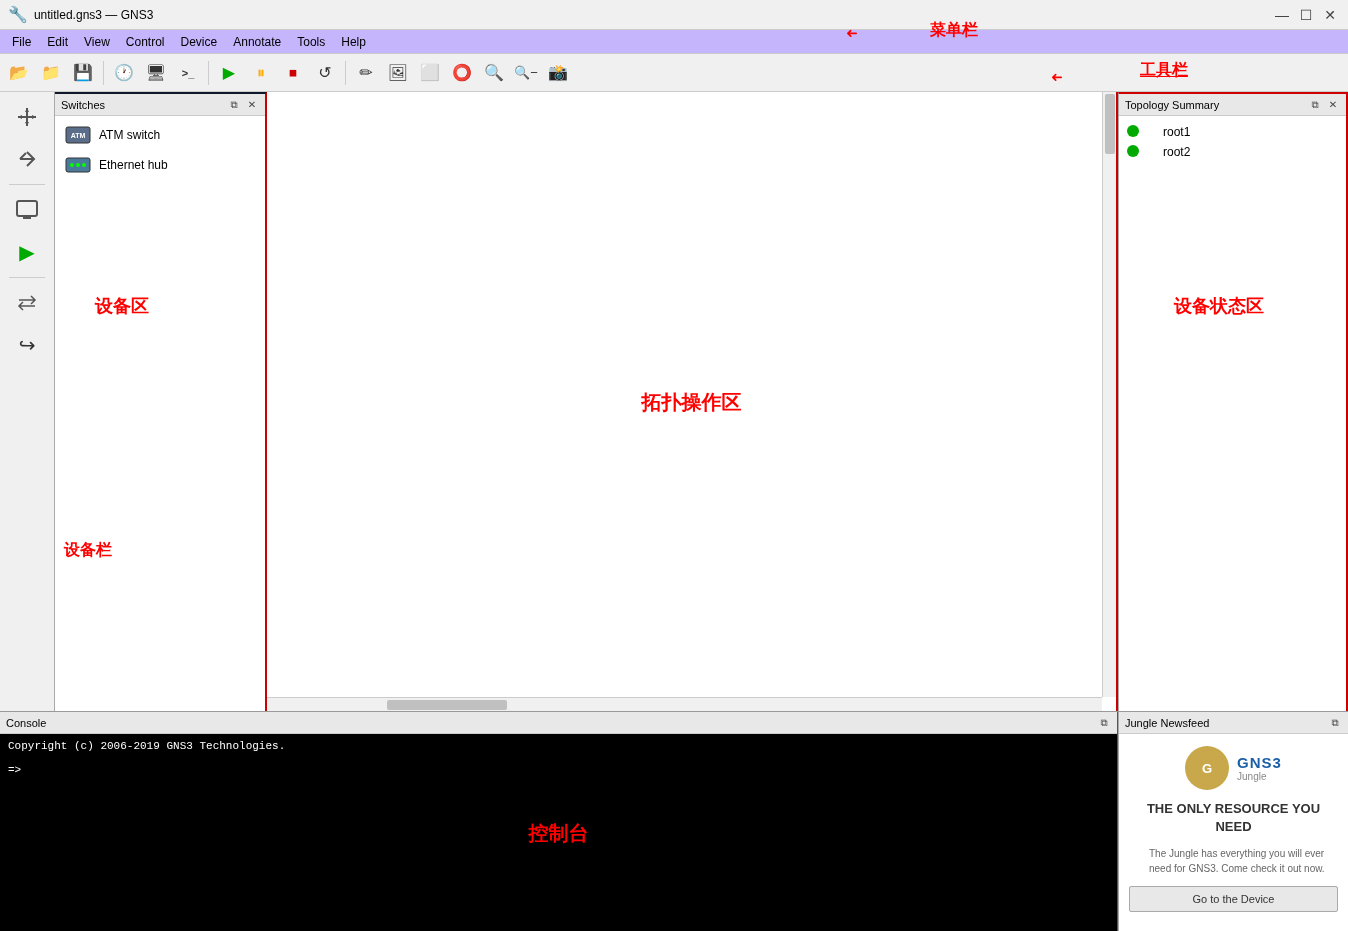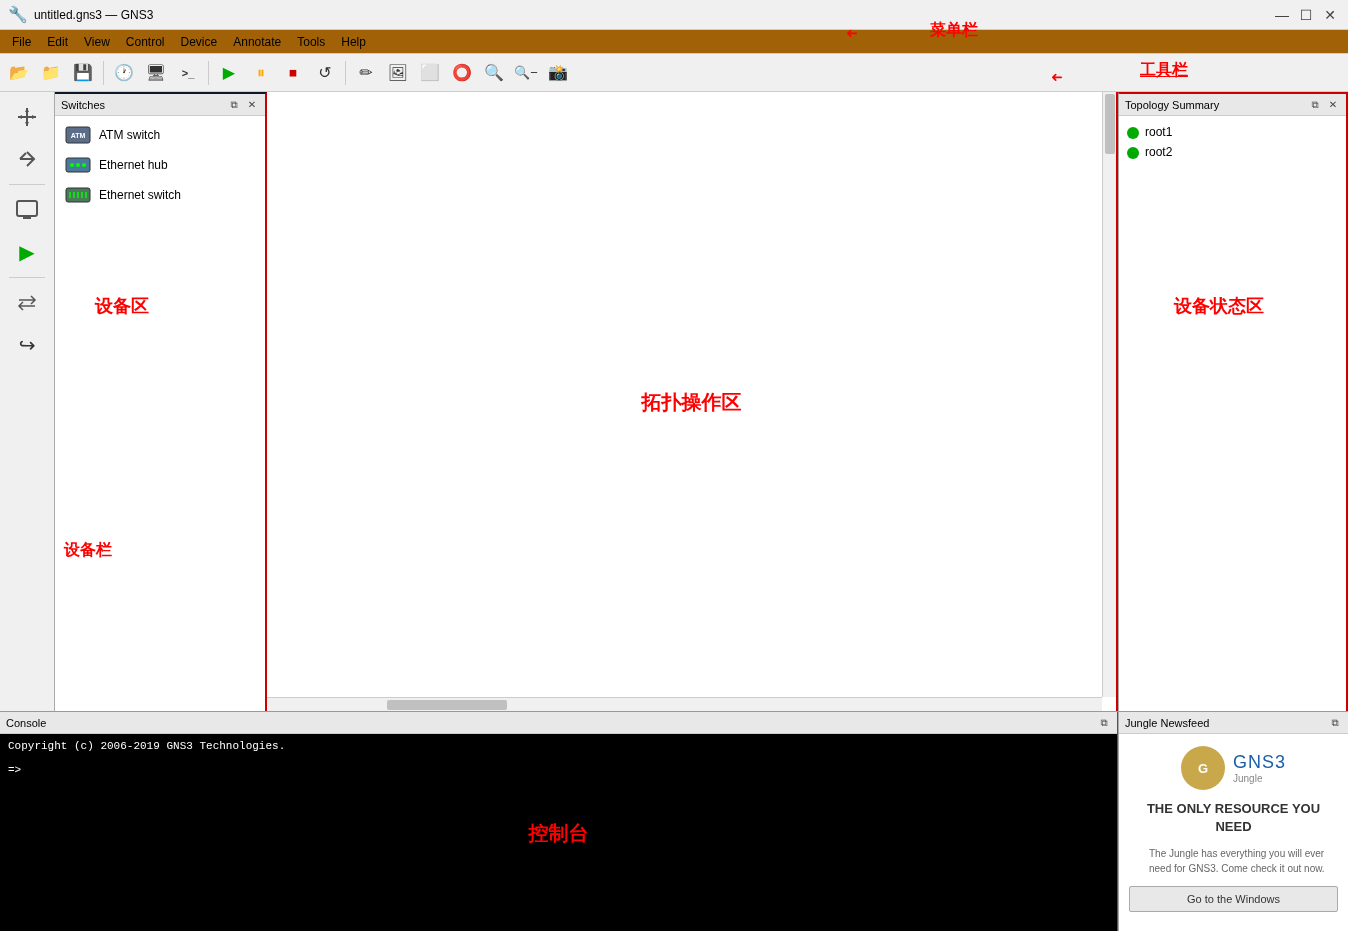--- a/index.html
+++ b/index.html
@@ -40,21 +40,21 @@
       justify-content: center;
       cursor: pointer;
       font-size: 14px;
       color: #444;
       border: none;
       background: transparent;
     }
 
     
     #menu-bar {
-      background: #a16207;
+      background: #c4b5fd;
       height: 24px;
       display: flex;
       align-items: center;
       padding: 0 4px;
       border-bottom: 1px solid #ccc;
       position: relative;
     }
     .menu-item {
       padding: 2px 8px;
       cursor: pointer;
@@ -276,22 +276,22 @@
       font-size: 11px;
       color: #000;
     }
     #topology-summary-list {
       flex: 1;
       overflow-y: auto;
       padding: 6px 8px;
     }
     .topology-item {
       display: flex;
-      align-items: flex-end;
-      gap: 6px;
+      align-items: flex-start;
+      gap: 24px;
       padding: 3px 0;
       font-size: 12px;
     }
     .status-dot {
       width: 12px;
       height: 12px;
       border-radius: 50%;
       background: #0a0;
       flex-shrink: 0;
     }
@@ -368,22 +368,22 @@
       align-items: center;
       justify-content: center;
       font-size: 22px;
       color: white;
     }
     #jungle-logo-text {
       display: flex;
       flex-direction: column;
     }
     #jungle-gns3-text {
-      font-size: 18px;
-      font-weight: normal;
+      font-size: 15px;
+      font-weight: bold;
       color: #1a5fa8;
       letter-spacing: 1px;
     }
     #jungle-subtitle {
       font-size: 10px;
       color: #888;
     }
     #jungle-tagline {
       font-size: 13px;
       font-weight: bold;
@@ -551,33 +551,20 @@
             <div class="switch-icon">
               <svg width="26" height="22" viewBox="0 0 26 22">
                 <rect x="1" y="4" width="24" height="14" rx="2" fill="#4a7a9b" stroke="#333" stroke-width="1"></rect>
                 <circle cx="7" cy="11" r="2" fill="#0f0"></circle>
                 <circle cx="13" cy="11" r="2" fill="#0f0"></circle>
                 <circle cx="19" cy="11" r="2" fill="#0f0"></circle>
               </svg>
             </div>
             <span>Ethernet hub</span>
           </div>
-          <div class="switch-item">
-            <div class="switch-icon">
-              <svg width="26" height="22" viewBox="0 0 26 22">
-                <rect x="1" y="4" width="24" height="14" rx="2" fill="#4a7a5b" stroke="#333" stroke-width="1"></rect>
-                <line x1="5" y1="8" x2="5" y2="14" stroke="#0f0" stroke-width="1.5"></line>
-                <line x1="9" y1="8" x2="9" y2="14" stroke="#0f0" stroke-width="1.5"></line>
-                <line x1="13" y1="8" x2="13" y2="14" stroke="#0f0" stroke-width="1.5"></line>
-                <line x1="17" y1="8" x2="17" y2="14" stroke="#0f0" stroke-width="1.5"></line>
-                <line x1="21" y1="8" x2="21" y2="14" stroke="#0f0" stroke-width="1.5"></line>
-              </svg>
-            </div>
-            <span>Ethernet switch</span>
-          </div>
         </div>
 
         <div class="annotation" style="top: 200px; left: 40px;">设备区</div>
       </div>
 
       <div id="topology-workspace">
         <div id="topology-label" class="annotation">拓扑操作区</div>
         <div id="v-scrollbar">
           <div class="scrollbar-thumb-v"></div>
         </div>
@@ -643,21 +630,21 @@
                 <text x="15" y="20" text-anchor="middle" fill="white" font-size="13" font-weight="bold">G</text>
               </svg>
             </div>
             <div id="jungle-logo-text">
               <span id="jungle-gns3-text">GNS3</span>
               <span id="jungle-subtitle">Jungle</span>
             </div>
           </div>
           <div id="jungle-tagline">THE ONLY RESOURCE YOU NEED</div>
           <div id="jungle-desc">The Jungle has everything you will ever need for GNS3. Come check it out now.</div>
-          <button id="jungle-btn">Go to the Windows</button>
+          <button id="jungle-btn">Go to the Device</button>
         </div>
       </div>
 
     </div>
   </div>
 
   <div id="annotation-layer">
 
     <div class="annotation" style="top: 20px; right: 370px; font-size: 16px;">菜单栏</div>
     <div style="position:absolute; top:26px; right:490px; color:red; font-size:14px; pointer-events:none; transform:rotate(180deg);">➜</div>

